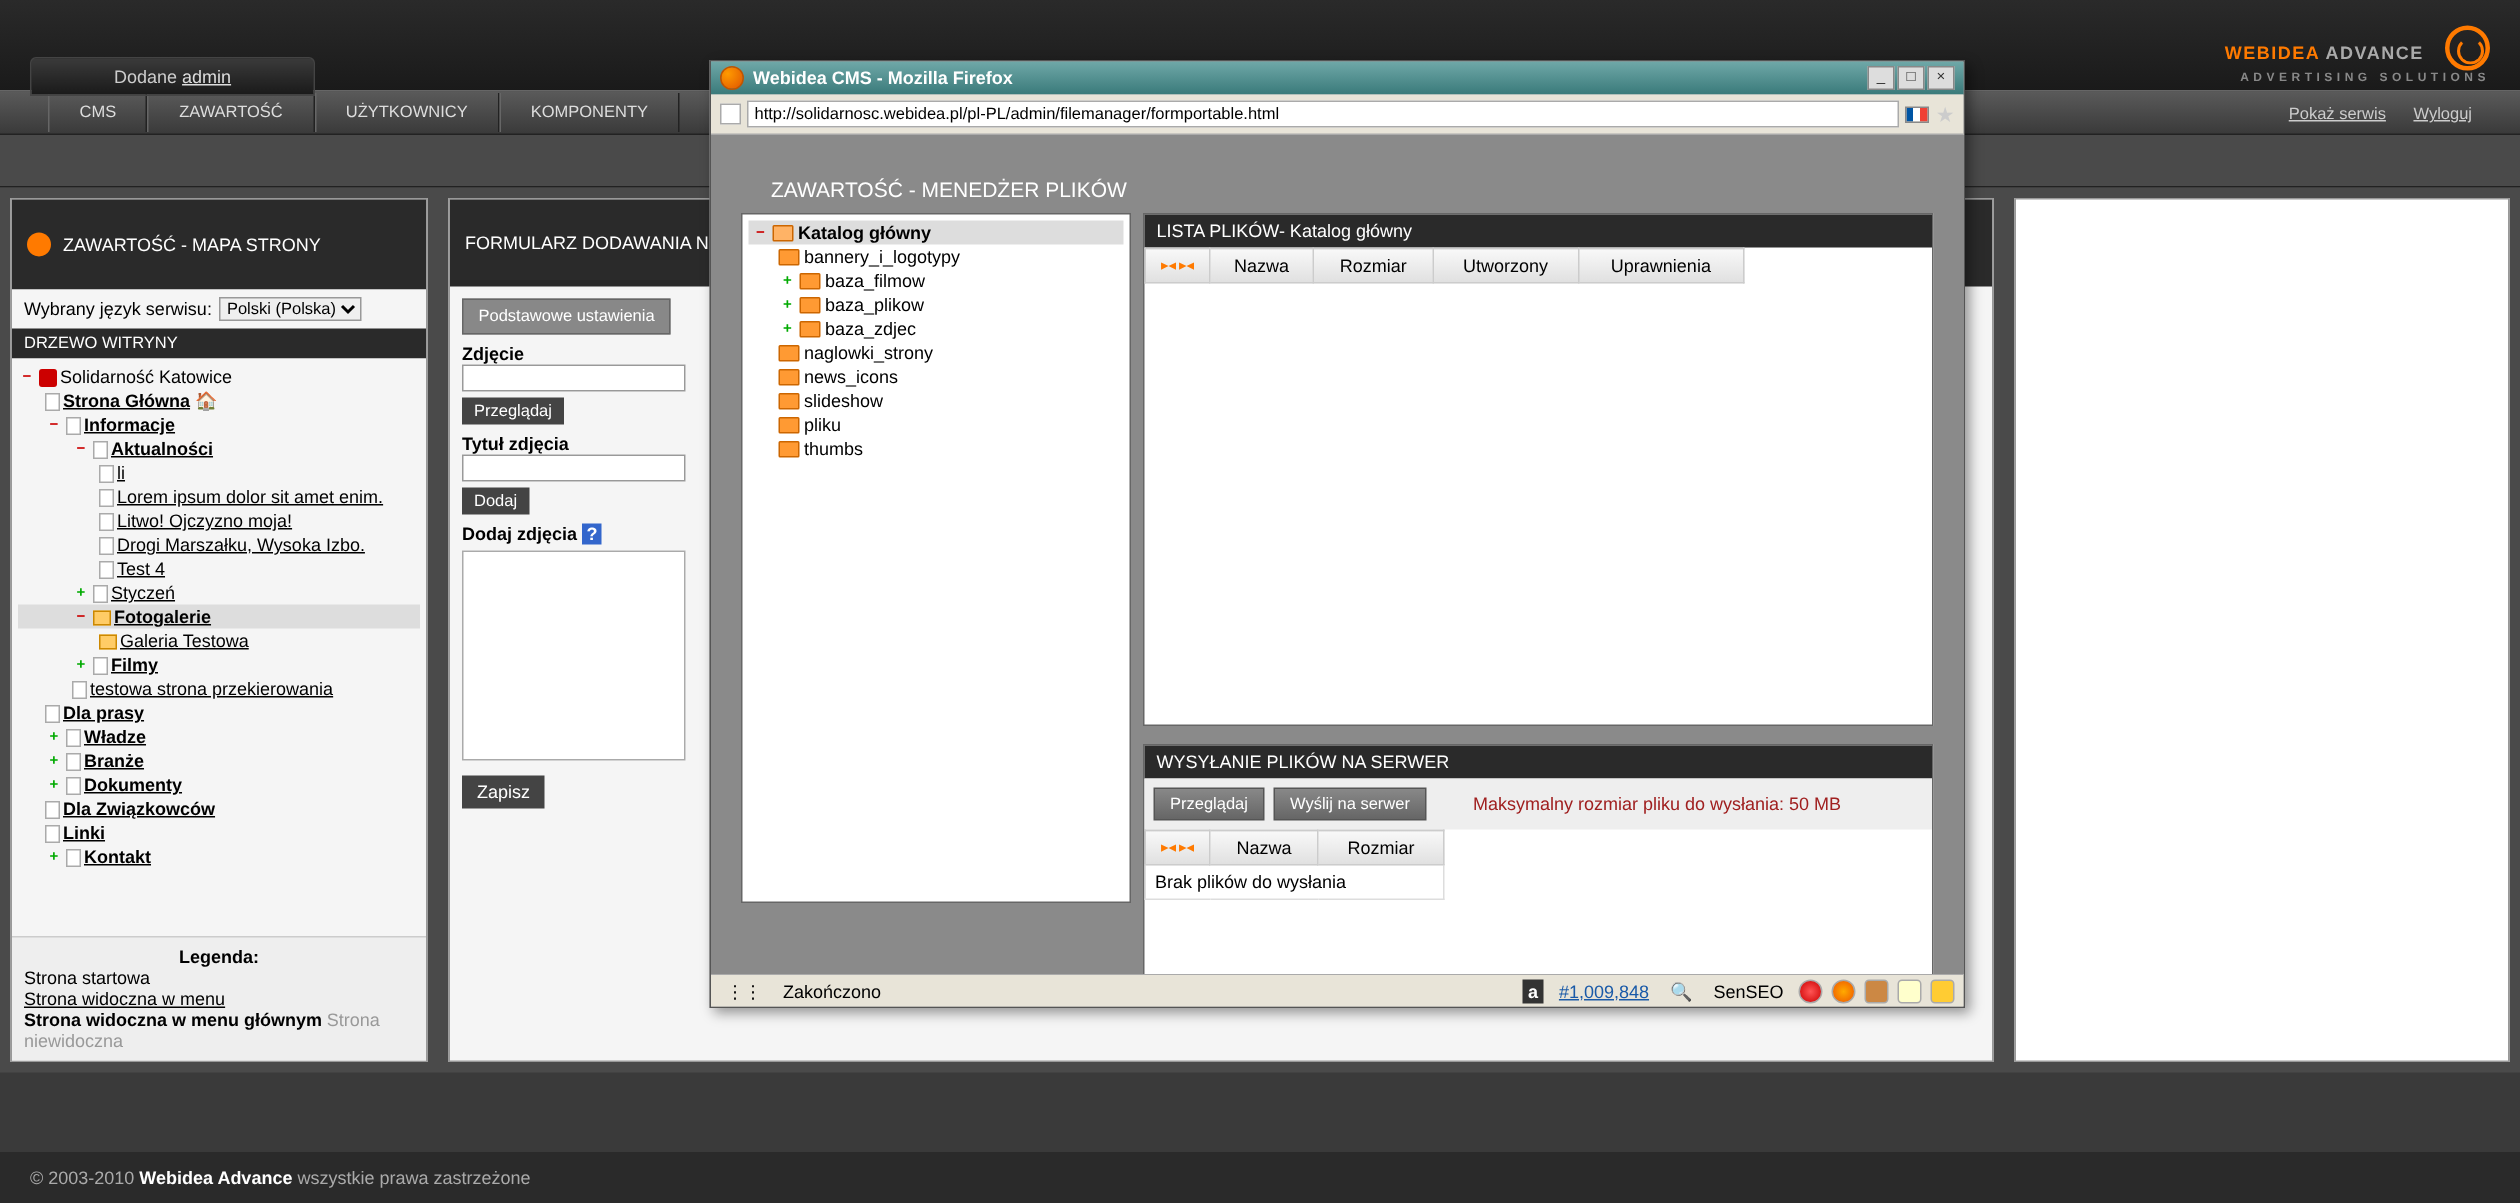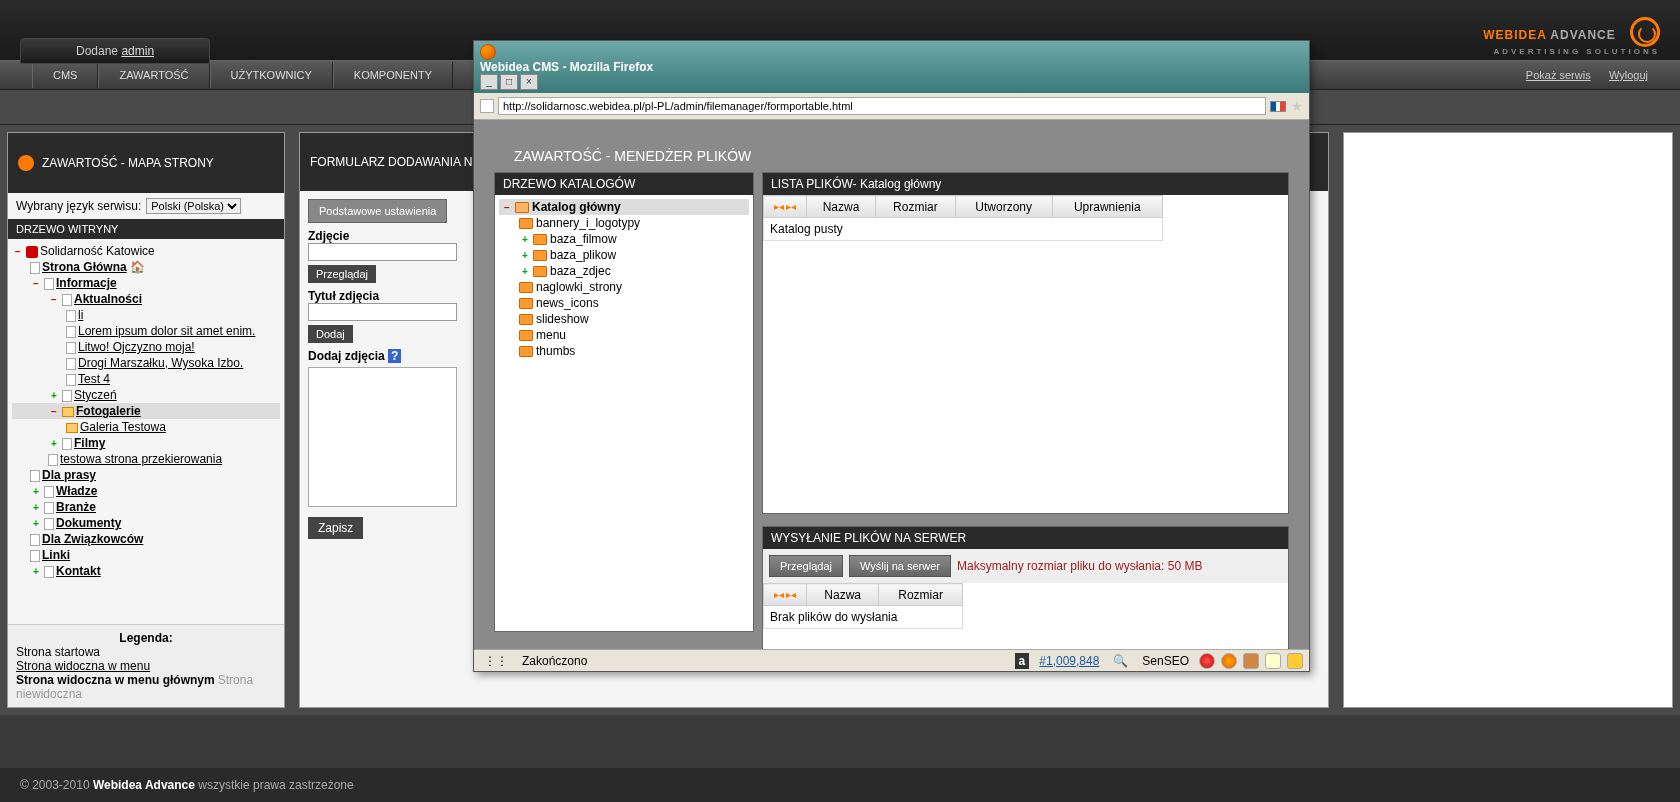--- a/index.html
+++ b/index.html
@@ -64,21 +64,21 @@
 
 
 .right-pad { flex: 1; }
 
 
 .footer { position: absolute; bottom: 0; left: 0; right: 0; background: #2a2a2a; color: #aaa; padding: 10px 20px; font-size: 11px; }
 .footer b { color: #fff; }
 
 
 .popup-window { position: absolute; top: 40px; left: 473px; width: 837px; height: 632px; background: #c0c0c0; border: 1px solid #555; box-shadow: 3px 3px 8px rgba(0,0,0,.4); display: flex; flex-direction: column; }
-.win-titlebar { background: linear-gradient(#6fa8a8, #3a7a7a); color: #fff; padding: 3px 6px; font-size: 12px; display: flex; align-items: flex-start; flex-direction: column; }
+.win-titlebar { background: linear-gradient(#6fa8a8, #3a7a7a); color: #fff; padding: 3px 6px; font-size: 12px; display: flex; align-items: center; }
 .win-titlebar .ff-ico { width: 16px; height: 16px; background: radial-gradient(circle at 30% 30%, #ff9a00, #e05500); border-radius: 50%; margin-right: 6px; border: 1px solid #c05500; }
 .win-title { flex: 1; font-weight: bold; }
 .win-btns { display: flex; gap: 2px; }
 .win-btn { width: 18px; height: 16px; background: #ddd; border: 1px solid #888; font-size: 10px; line-height: 14px; text-align: center; cursor: pointer; color: #333; }
 .addr-bar { background: #e8e4d8; padding: 4px 6px; display: flex; align-items: center; gap: 4px; border-bottom: 1px solid #aaa; }
 .addr-ico { width: 14px; height: 14px; border: 1px solid #aaa; background: #fff; }
 .addr-input { flex: 1; border: 1px solid #aaa; padding: 2px 4px; font-size: 11px; background: #fff; }
 .flag-ico { width: 16px; height: 11px; background: linear-gradient(to right, #0055a4 33%, #fff 33% 66%, #ef4135 66%); border: 1px solid #888; }
 .star-ico { color: #ccc; font-size: 14px; }
 
@@ -97,21 +97,21 @@
 .folder-ic.open { background: #ffb366; }
 .file-table { width: 400px; border-collapse: collapse; font-size: 11px; }
 .file-table th { background: linear-gradient(#f8f8f8, #e0e0e0); border: 1px solid #ccc; padding: 3px 6px; font-weight: normal; }
 .file-table td { border: 1px solid #ddd; padding: 4px 6px; }
 .arrow-icons { display: flex; gap: 2px; padding: 2px 4px; }
 .arrow-icons span { color: #ff7a00; font-size: 10px; }
 
 .upload-panel { margin-top: 12px; }
 .upload-bar { background: #eee; padding: 6px; display: flex; align-items: center; gap: 6px; font-size: 11px; }
 .upload-btn { background: linear-gradient(#888, #666); color: #fff; padding: 4px 10px; border: 1px solid #555; cursor: pointer; font-size: 11px; }
-.max-size { color: #a02020; }
+.max-size { color: #a02020; margin-left: 25px; }
 
 
 .statusbar { background: #e8e4d8; border-top: 1px solid #aaa; height: 22px; display: flex; align-items: center; padding: 0 6px; font-size: 11px; gap: 6px; }
 .statusbar .stat-item { padding: 0 4px; }
 .statusbar .spacer-flex { flex: 1; }
 .stat-ico { width: 16px; height: 16px; border-radius: 3px; display: inline-block; border: 1px solid #aaa; }
 .stat-ico.red { background: radial-gradient(#f55, #c00); border-radius: 50%; }
 .stat-ico.ff { background: radial-gradient(#fa0, #e50); border-radius: 50%; }
 .stat-ico.bug { background: #c84; }
 .stat-ico.cursor { background: #ffc; }
@@ -225,31 +225,30 @@
     <span class="flag-ico"></span>
     <span class="star-ico">★</span>
   </div>
 
   <div class="popup-body">
     <div class="popup-title">ZAWARTOŚĆ - MENEDŻER PLIKÓW</div>
 
     <div class="fm-row">
 
       <div class="white-panel tree-col" style="height:460px;">
-        <div class="panel-hdr">DRZEWO KATALOGÓW</div>
         <div class="folder-tree">
           <div class="fnode root"><span class="tree-ico expand-minus">−</span><span class="folder-ic open"></span><span>Katalog główny</span></div>
           <div class="fnode"><span class="folder-ic"></span><span>bannery_i_logotypy</span></div>
           <div class="fnode"><span class="tree-ico expand-plus">+</span><span class="folder-ic"></span><span>baza_filmow</span></div>
           <div class="fnode"><span class="tree-ico expand-plus">+</span><span class="folder-ic"></span><span>baza_plikow</span></div>
           <div class="fnode"><span class="tree-ico expand-plus">+</span><span class="folder-ic"></span><span>baza_zdjec</span></div>
           <div class="fnode"><span class="folder-ic"></span><span>naglowki_strony</span></div>
           <div class="fnode"><span class="folder-ic"></span><span>news_icons</span></div>
           <div class="fnode"><span class="folder-ic"></span><span>slideshow</span></div>
-          <div class="fnode"><span class="folder-ic"></span><span>menu</span></div>
+          <div class="fnode"><span class="folder-ic"></span><span>pliku</span></div>
           <div class="fnode"><span class="folder-ic"></span><span>thumbs</span></div>
         </div>
       </div>
 
       <div class="files-col">
         <div class="white-panel" style="height:342px;">
           <div class="panel-hdr">LISTA PLIKÓW- Katalog główny</div>
           <table class="file-table">
             <tbody>
                 <tr>
@@ -257,23 +256,20 @@
                     <div class="arrow-icons">
                       <span>▸◂</span>
                       <span>▸◂</span>
                     </div>
                   </th>
               <th>Nazwa</th>
               <th>Rozmiar</th>
               <th>Utworzony</th>
               <th>Uprawnienia</th>
             </tr>
-            <tr>
-                  <td colspan="5">Katalog pusty</td>
-                </tr>
           </tbody>
             </table>
         </div>
 
         <div class="white-panel upload-panel" style="height:178px;">
           <div class="panel-hdr">WYSYŁANIE PLIKÓW NA SERWER</div>
           <div class="upload-bar">
             <button class="upload-btn">Przeglądaj</button>
             <button class="upload-btn">Wyślij na serwer</button>
             <span class="max-size">Maksymalny rozmiar pliku do wysłania: 50 MB</span>

